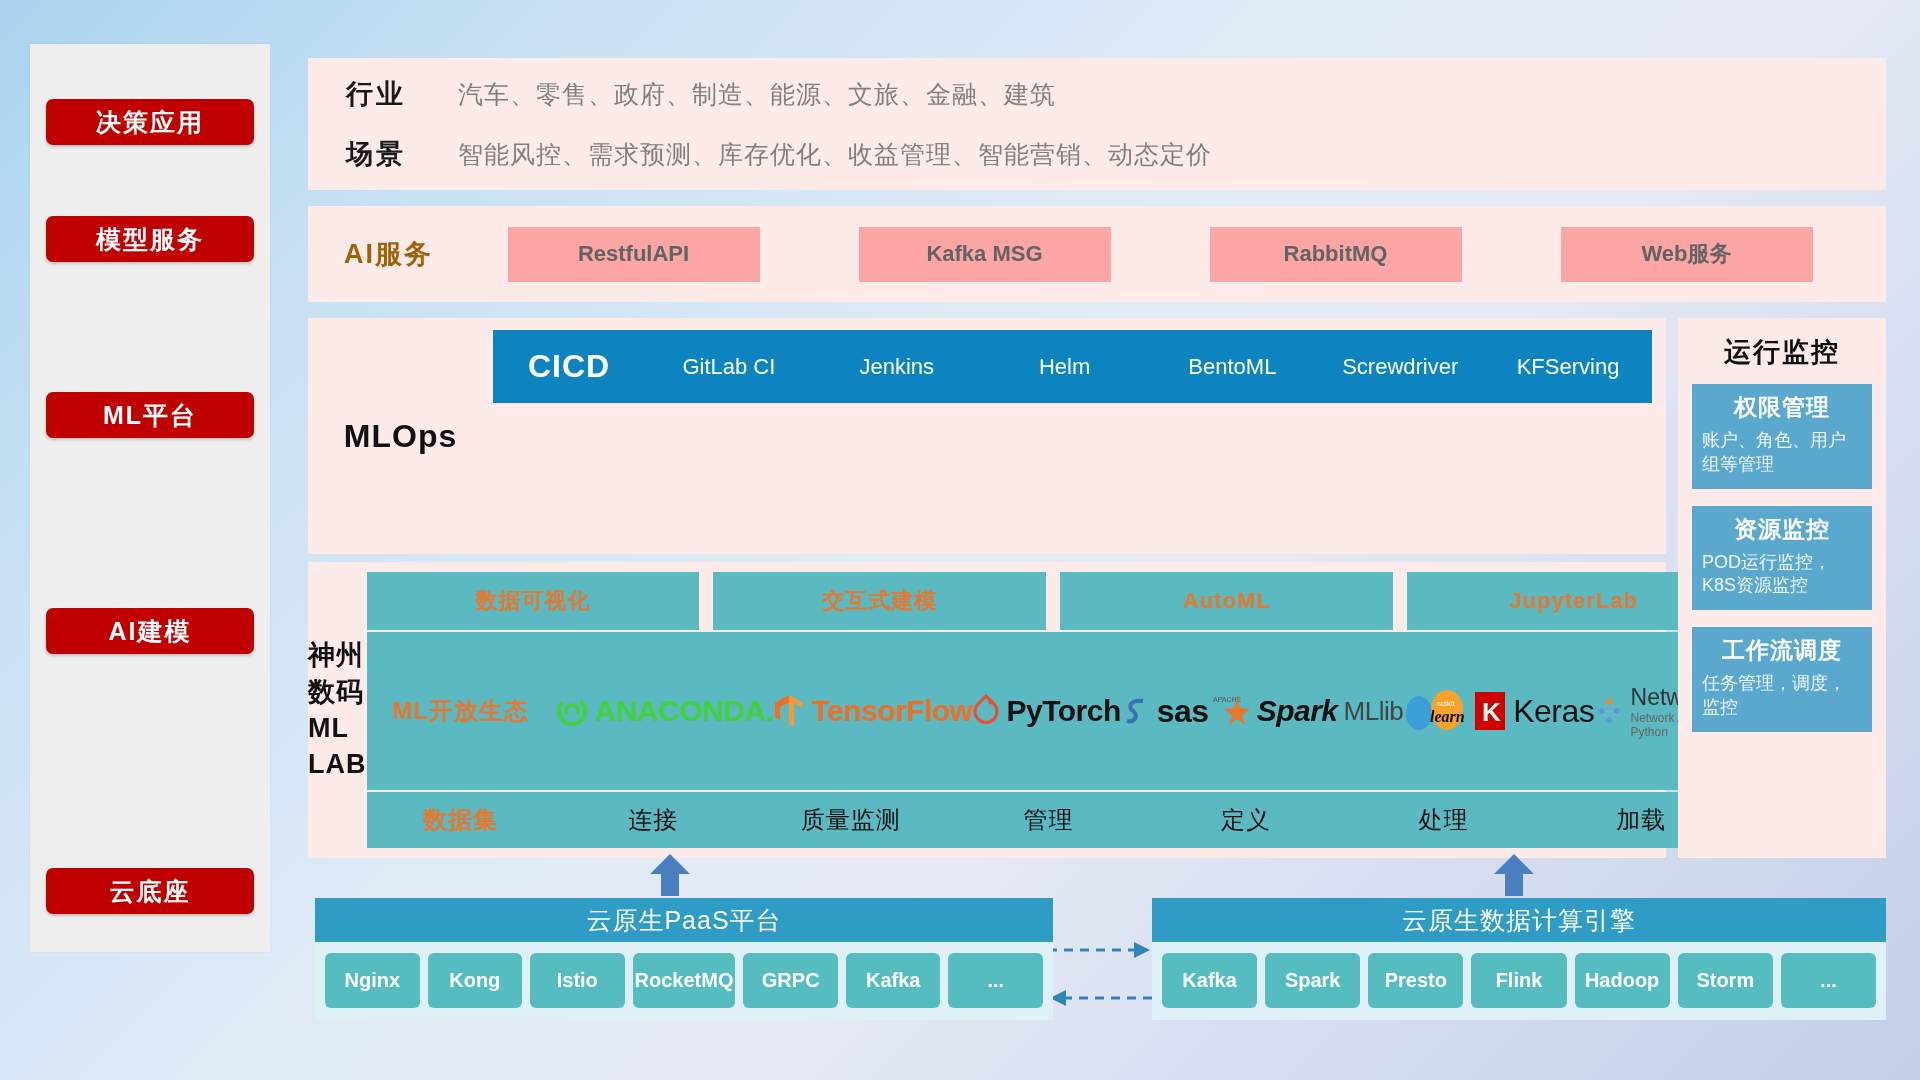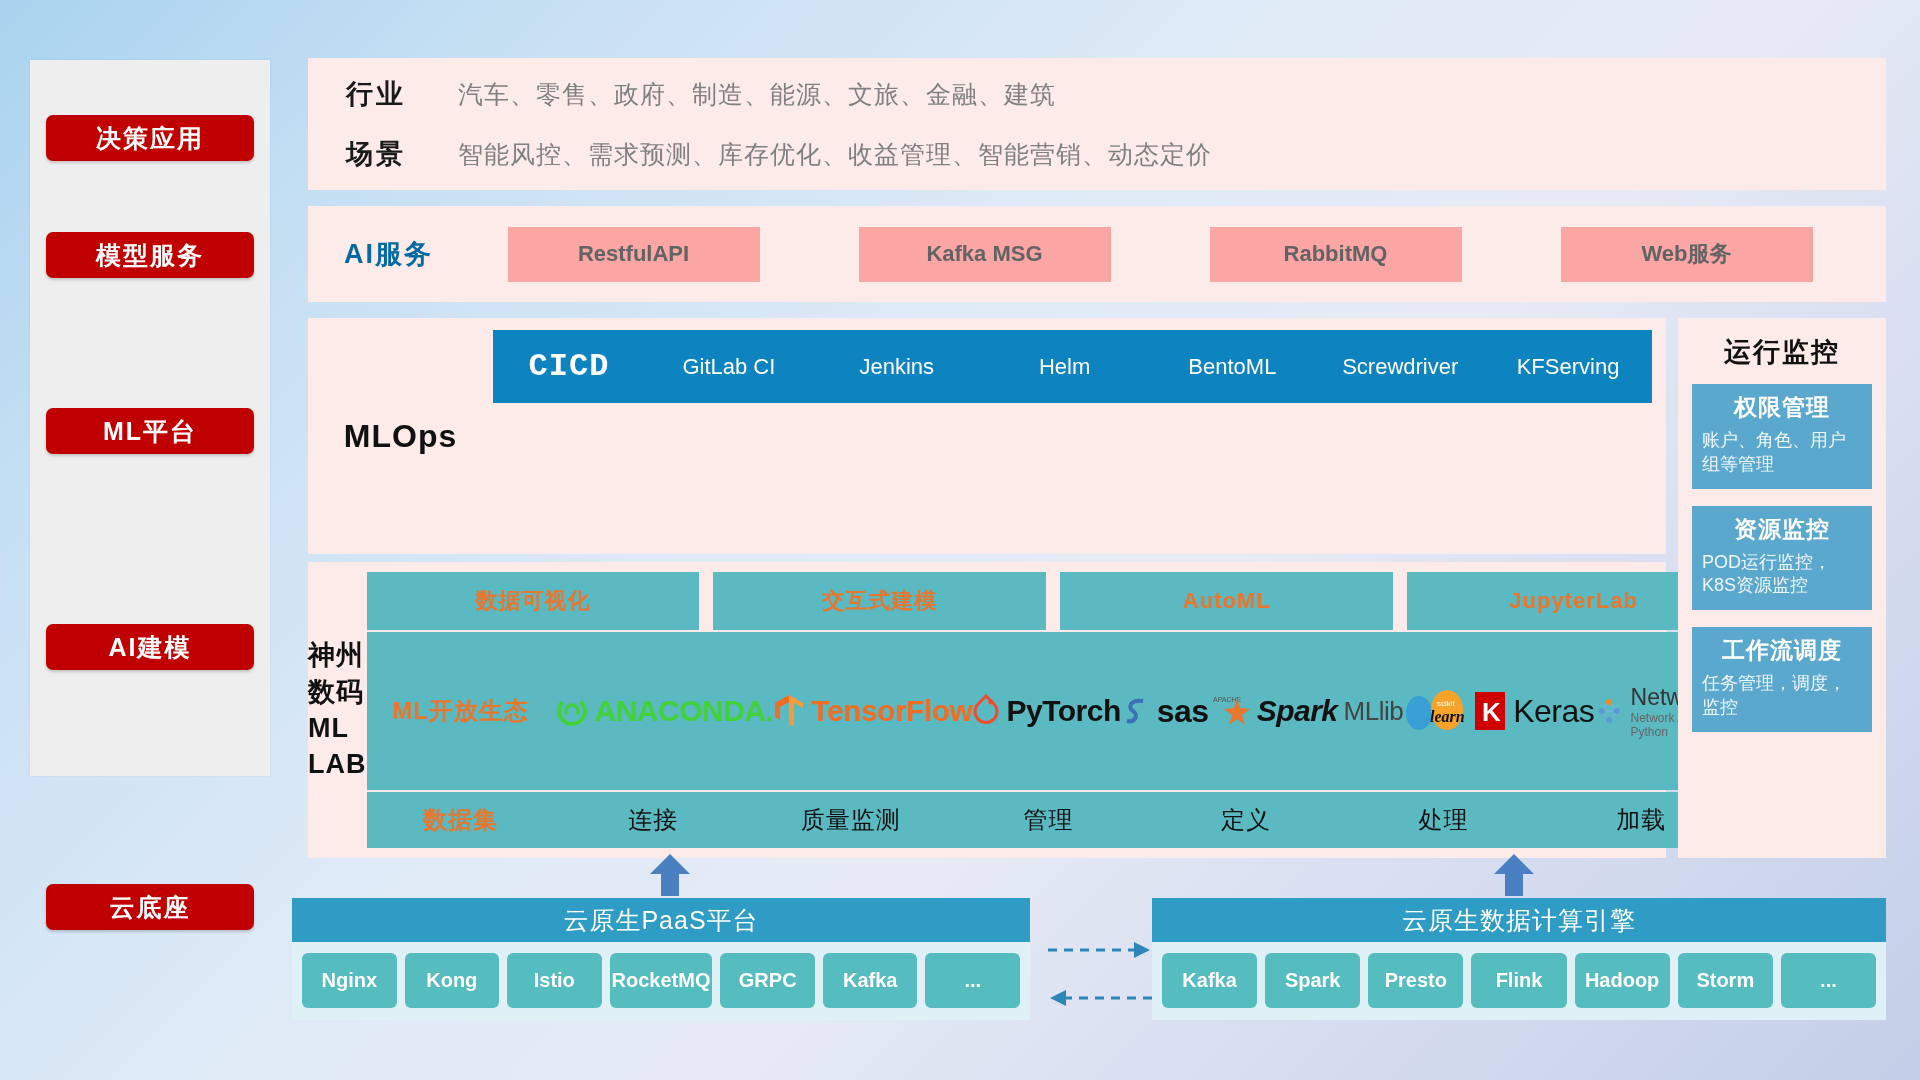--- a/index.html
+++ b/index.html
@@ -6,21 +6,21 @@
   body{
     width:1920px;height:1080px;overflow:hidden;
     font-family:"Liberation Sans","DejaVu Sans",sans-serif;
     background:linear-gradient(135deg,#a9d3ef 0%,#c6e0f3 18%,#dfeaf7 42%,#e6eaf6 60%,#d5dcef 80%,#c3cfe8 100%);
     position:relative;
   }
   .canvas{position:absolute;inset:0;}
 
   
   .left-rail{
-    position:absolute;left:30px;top:60px;width:240px;height:716px;
+    position:absolute;left:30px;top:44px;width:240px;height:908px;
     background:#eeeeee;box-shadow:0 0 2px rgba(0,0,0,.08);
   }
   .rail-btn{
     position:absolute;left:16px;width:208px;height:46px;
     background:#c00000;border-radius:7px;
     color:#fff;font-size:25px;font-weight:bold;letter-spacing:2px;
     display:flex;align-items:center;justify-content:center;
     box-shadow:0 2px 3px rgba(0,0,0,.18);
   }
   #rail0{top:55px;}
@@ -34,39 +34,39 @@
 
   
   .row-industry{left:308px;top:58px;width:1578px;height:132px;display:flex;align-items:center;}
   .ind-labels{width:150px;padding-left:38px;box-sizing:border-box;}
   .ind-label{font-size:27px;font-weight:bold;color:#1a1a1a;line-height:60px;letter-spacing:3px;}
   .ind-values{flex:1;}
   .ind-value{font-size:25px;color:#808080;line-height:60px;letter-spacing:1px;}
 
   
   .row-ai{left:308px;top:206px;width:1578px;height:96px;display:flex;align-items:center;}
-  .ai-label{width:150px;padding-left:36px;box-sizing:border-box;font-size:27px;font-weight:bold;color:#0369a1;letter-spacing:2px;}
+  .ai-label{width:150px;padding-left:36px;box-sizing:border-box;font-size:27px;font-weight:bold;color:#a16207;letter-spacing:2px;}
   .ai-items{flex:1;display:flex;justify-content:space-around;padding-right:24px;}
   .ai-chip{
     width:252px;height:55px;background:#fca5a5;
     display:flex;align-items:center;justify-content:center;
     font-size:22px;font-weight:bold;color:#636363;
   }
 
   
   .row-mlops{left:308px;top:318px;width:1358px;height:236px;display:flex;}
   .mlops-side{width:185px;display:flex;align-items:center;justify-content:center;
     font-size:32px;font-weight:bold;color:#111;letter-spacing:1px;}
   .mlops-body{flex:1;padding:12px 14px 12px 0;box-sizing:border-box;display:flex;flex-direction:column;gap:9px;}
   .mlops-cards{display:flex;gap:14px;height:142px;}
   .mlops-card{flex:1;background:#0d84bf;padding:12px 14px;box-sizing:border-box;color:#fff;}
   .mlops-card-title{font-size:25px;font-weight:bold;text-align:center;letter-spacing:1px;margin-bottom:10px;}
   .mlops-card-desc{font-size:18px;line-height:1.38;color:#eaf6fd;}
   .cicd-bar{background:#0d84bf;height:73px;display:flex;align-items:center;overflow:hidden;}
-  .cicd-title{width:152px;text-align:center;font-size:32px;font-weight:bold;color:#fff;letter-spacing:1px;flex:none;font-family:Liberation Mono, monospace;}
+  .cicd-title{width:152px;text-align:center;font-size:32px;font-weight:bold;color:#fff;letter-spacing:1px;flex:none;}
   .cicd-items{flex:1;display:flex;}
   .cicd-item{
     flex:1;color:#fff;font-size:22px;text-align:center;line-height:1.05;
     padding:0 4px;box-sizing:border-box;
     word-break:break-all;
   }
 
   
   .row-lab{left:308px;top:562px;width:1358px;height:296px;display:flex;}
   .lab-side{width:185px;display:flex;flex-direction:column;align-items:center;justify-content:center;
@@ -90,21 +90,21 @@
 
   
   .right-panel{left:1678px;top:318px;width:208px;height:540px;padding:10px 14px;box-sizing:border-box;}
   .rp-title{font-size:27px;font-weight:bold;color:#111;text-align:center;letter-spacing:2px;margin:6px 0 14px;}
   .rp-card{background:#5ba8ce;margin-bottom:17px;padding:8px 10px 12px;box-sizing:border-box;}
   .rp-card-title{font-size:23px;font-weight:bold;color:#fff;text-align:center;letter-spacing:1px;margin-bottom:6px;}
   .rp-card-desc{font-size:18px;color:#eef7fc;line-height:1.32;}
 
   
   .bottom-block{position:absolute;background:#dff0f7;padding:0;box-sizing:border-box;}
-  .bb-left{left:292px;top:898px;width:738px;height:122px;}
+  .bb-left{left:315px;top:898px;width:738px;height:122px;}
   .bb-right{left:1152px;top:898px;width:734px;height:122px;}
   .bb-head{height:44px;background:#2e9cc4;display:flex;align-items:center;justify-content:center;
     color:#fff;font-size:25px;letter-spacing:1px;}
   .bb-items{display:flex;gap:8px;padding:11px 10px;box-sizing:border-box;}
   .bb-chip{
     flex:1;height:55px;background:#55bcc0;border-radius:6px;
     display:flex;align-items:center;justify-content:center;text-align:center;
     color:#fff;font-size:20px;font-weight:bold;line-height:1.08;padding:0 2px;box-sizing:border-box;
   }
 

